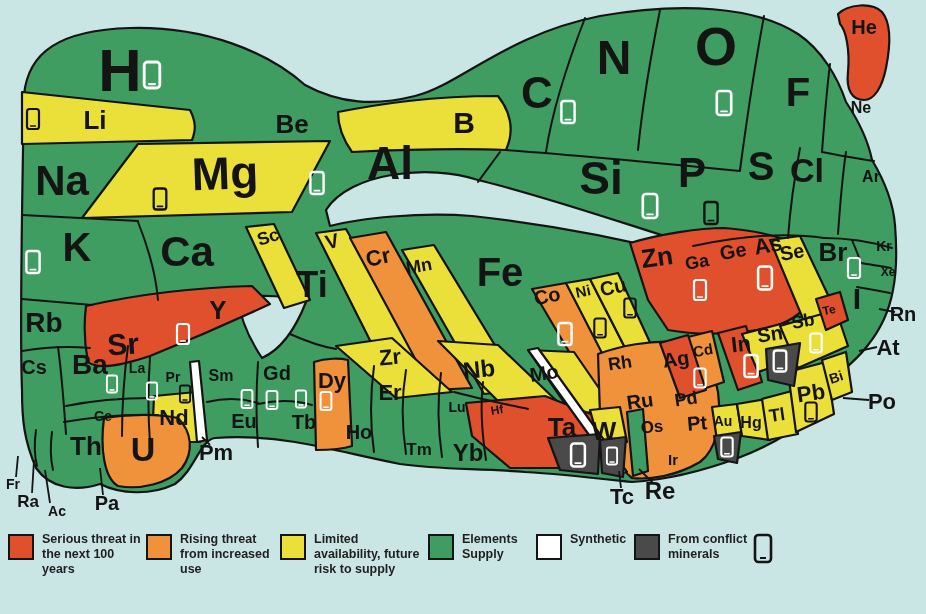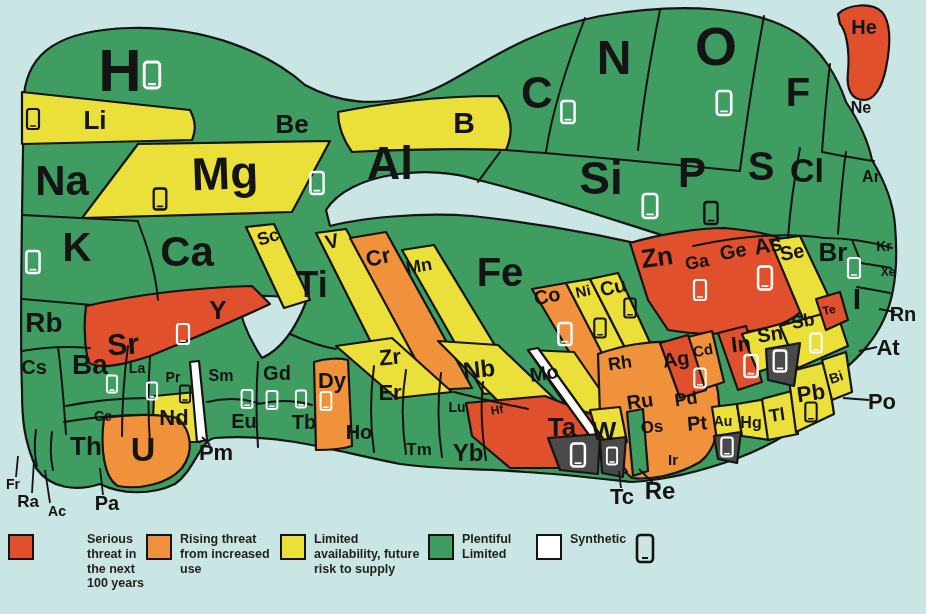--- a/index.html
+++ b/index.html
@@ -339,39 +339,43 @@
           <rect x="721.3" y="437.5" width="11.399999999999999" height="19" rx="2.4699999999999998" fill="none" stroke="#ffffff" stroke-width="2.09"></rect>
           <line x1="724.72" y1="453.65" x2="729.28" y2="453.65" stroke="#ffffff" stroke-width="1.52" stroke-linecap="round"></line>
         </g>
         <g>
           <rect x="805.3" y="402.5" width="11.399999999999999" height="19" rx="2.4699999999999998" fill="none" stroke="#141414" stroke-width="2.09"></rect>
           <line x1="808.72" y1="418.65" x2="813.28" y2="418.65" stroke="#141414" stroke-width="1.52" stroke-linecap="round"></line>
         </g>
       </g>
     </svg>
   <div class="legend" id="legend">
-      <div class="legend-item" style="width: 138px; gap: 45px;">
+      <div class="legend-item" style="width: 138px;">
         <div class="swatch" style="background: rgb(224, 80, 45);"></div>
         <div class="legend-label">Serious threat in the next 100 years</div>
       </div>
       <div class="legend-item" style="width: 134px;">
         <div class="swatch" style="background: rgb(240, 145, 60);"></div>
         <div class="legend-label">Rising threat from increased use</div>
       </div>
       <div class="legend-item" style="width: 148px;">
         <div class="swatch" style="background: rgb(235, 223, 58);"></div>
         <div class="legend-label">Limited availability, future risk to supply</div>
       </div>
       <div class="legend-item" style="width: 108px;">
         <div class="swatch" style="background: rgb(63, 157, 98);"></div>
-        <div class="legend-label">Plentiful Limited</div>
+        <div class="legend-label">Elements Supply</div>
       </div>
       <div class="legend-item" style="width: 98px;">
         <div class="swatch" style="background: rgb(255, 255, 255);"></div>
         <div class="legend-label">Synthetic</div>
+      </div>
+      <div class="legend-item" style="width: 118px;">
+        <div class="swatch" style="background: rgb(74, 74, 74);"></div>
+        <div class="legend-label">From conflict minerals</div>
       </div>
       <div class="legend-item" style="width: 130px;">
         <svg width="22" height="34" style="flex: 0 0 auto; margin-right: 8px; margin-top: 0px;">
           <rect x="3" y="3" width="16" height="27" rx="3.5" fill="none" stroke="#141414" stroke-width="2.6"></rect>
           <line x1="8" x2="14" y1="26" y2="26" stroke="#141414" stroke-width="2"></line>
         </svg>
       </div>
     </div>
 </div>
 

